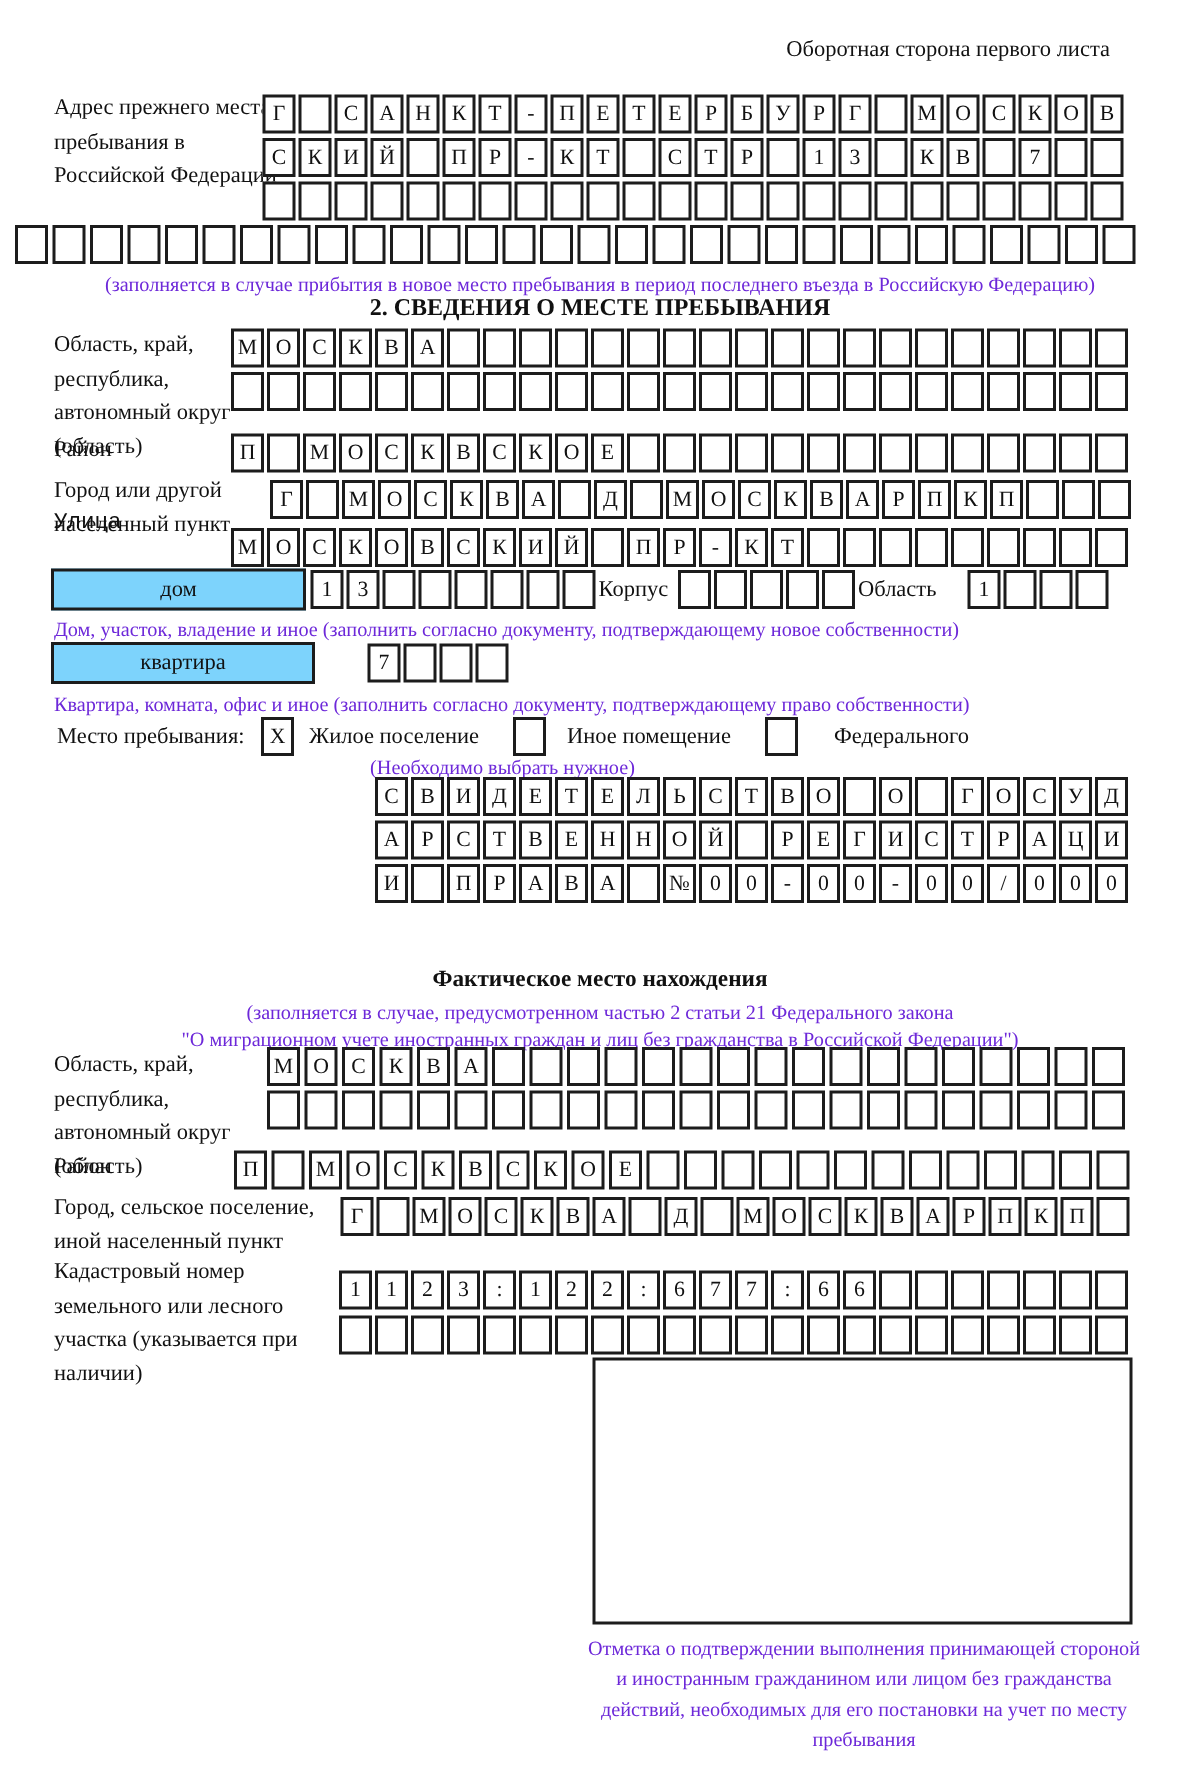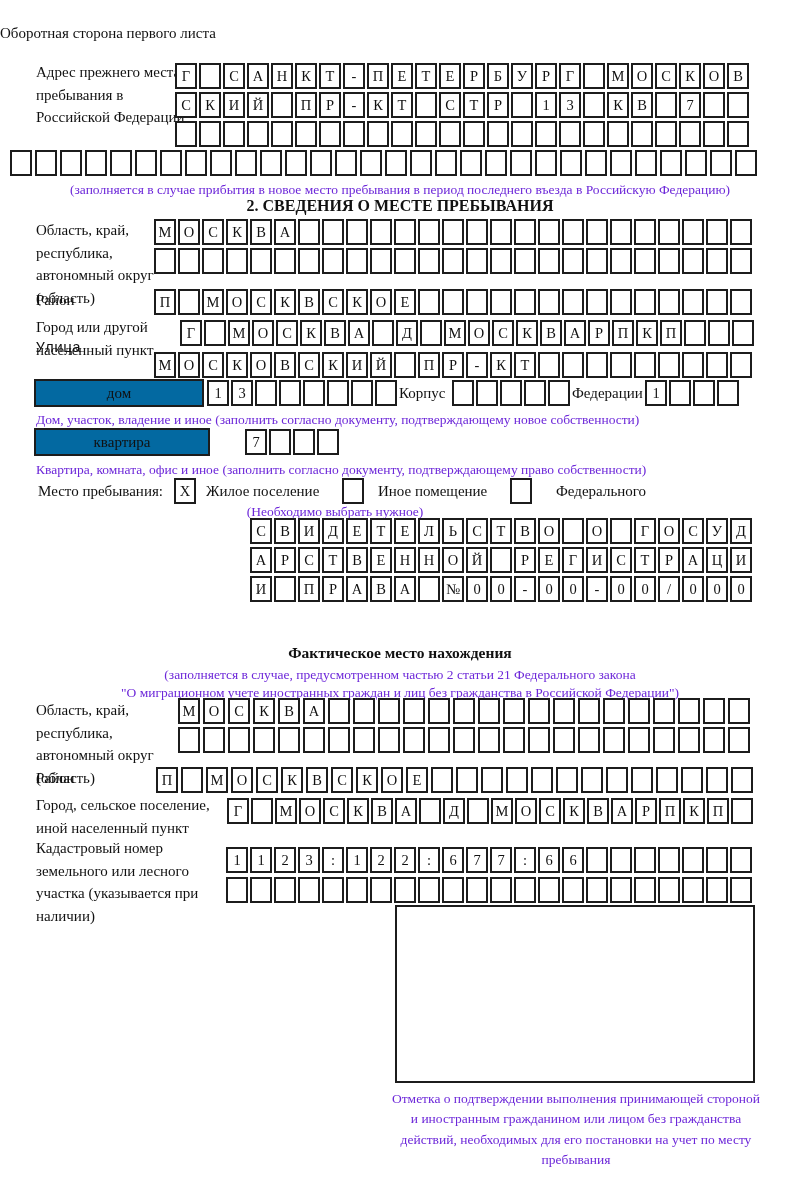--- a/index.html
+++ b/index.html
@@ -17,27 +17,27 @@
   .cell {
     box-sizing:border-box; flex:0 0 auto;
     width:22px; height:26px;
     border:2px solid #1c1c1c; background:#fff;
     display:flex; align-items:center; justify-content:center;
     font-size:14.5px; color:#111;
   }
   .cell.abs { position:absolute; }
   .widebox {
     position:absolute; box-sizing:border-box; height:28px;
-    border:2px solid #1c1c1c; background:#0369a1;
+    border:2px solid #1c1c1c; background:#7dd3fc;
     display:flex; align-items:center; justify-content:center;
     font-size:15px; color:#111;
   }
   .stampbox { position:absolute; box-sizing:border-box; border:2px solid #1c1c1c; background:#fff; }
   .center { text-align:center; }
-  .right { }
+  .right { text-align:right; }
 </style>
 </head>
 <body>
 
 <div id="sheet">
 
   <div class="lbl right" style="left:0; top:22px; width:740px;">Оборотная сторона первого листа</div>
 
   <div class="lbl" style="left:36px; top:61px; width:155px;">Адрес прежнего места пребывания в Российской Федерации</div>
   <div class="cellrow" style="left:175px; top:63px;">
@@ -308,21 +308,21 @@
       <span class="cell"></span>
     </div>
   <div class="lbl" style="left:399px; top:382px;">Корпус</div>
   <div class="cellrow" style="left:452px; top:380px;">
       <span class="cell"></span>
       <span class="cell"></span>
       <span class="cell"></span>
       <span class="cell"></span>
       <span class="cell"></span>
     </div>
-  <div class="lbl" style="left:572px; top:382px;">Федерации</div>
+  <div class="lbl" style="left:572px; top:382px;">Область</div>
   <div class="cellrow" style="left:645px; top:380px;">
       <span class="cell">1</span>
       <span class="cell"></span>
       <span class="cell"></span>
       <span class="cell"></span>
     </div>
   <div class="cap" style="left:36px; top:411px;">Дом, участок, владение и иное (заполнить согласно документу, подтверждающему новое собственности)</div>
 
   <div class="widebox" style="left:34px; top:428px; width:176px;">квартира</div>
   <div class="cellrow" style="left:245px; top:429px;">

